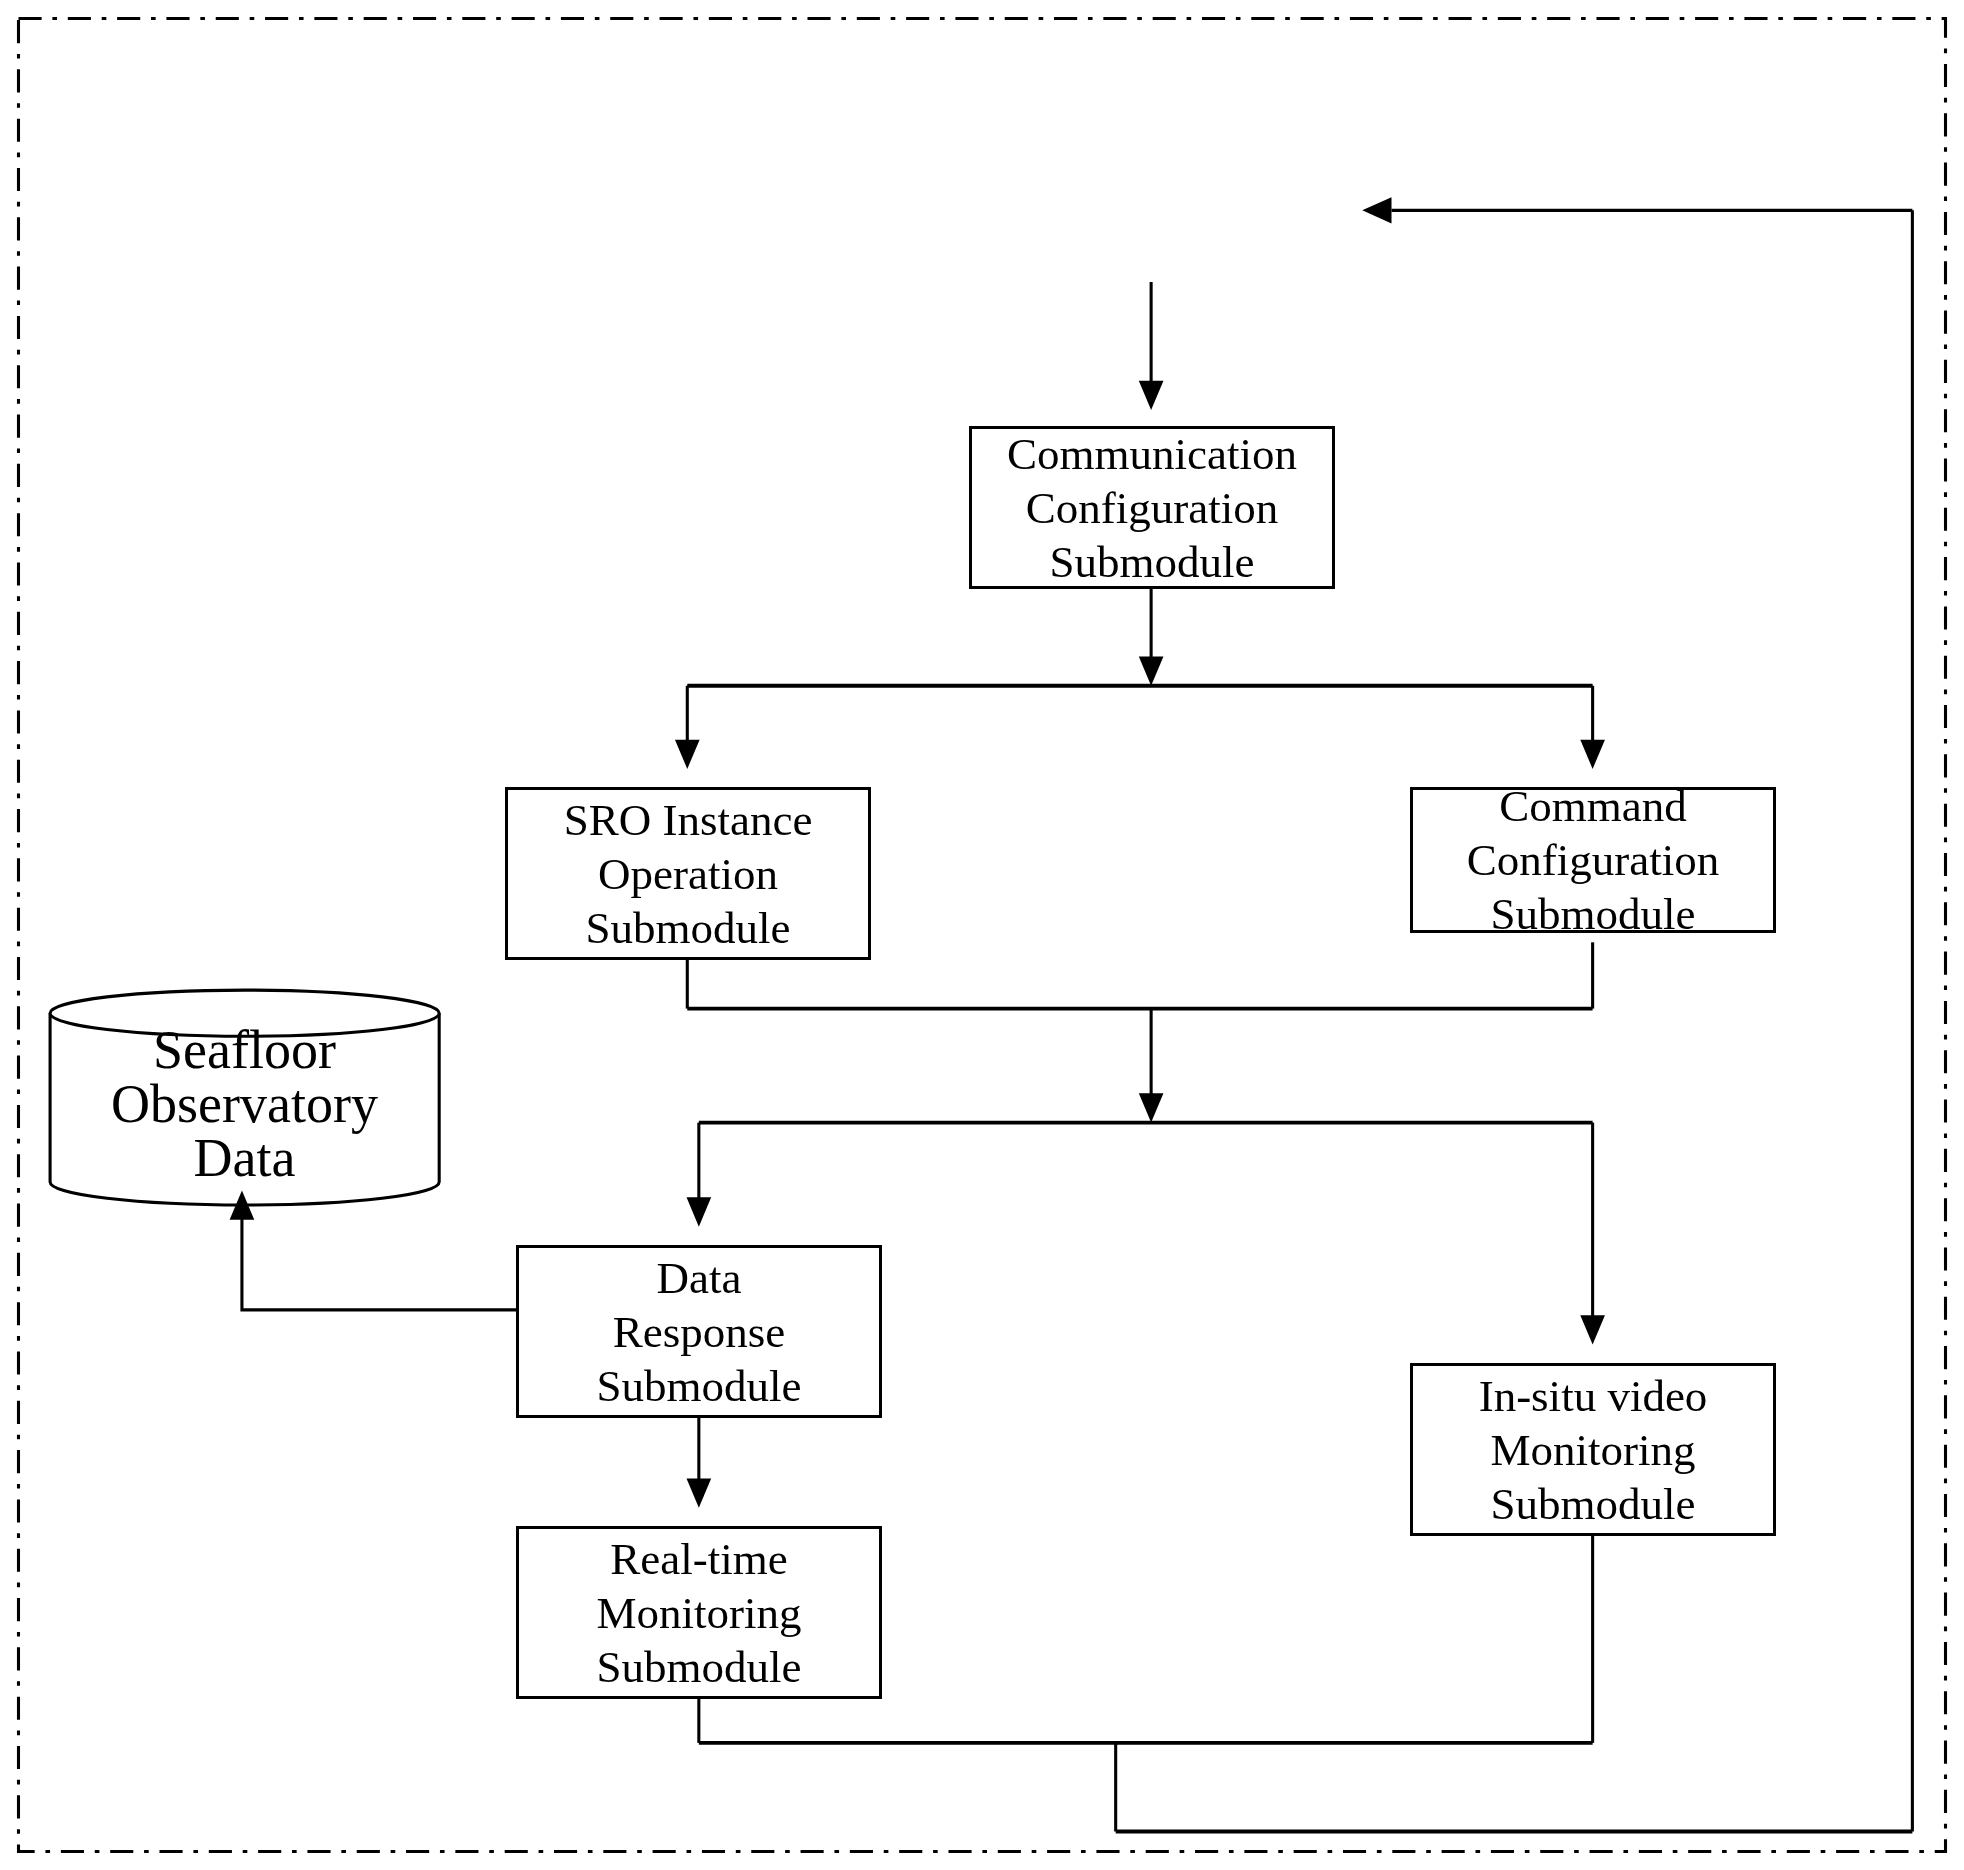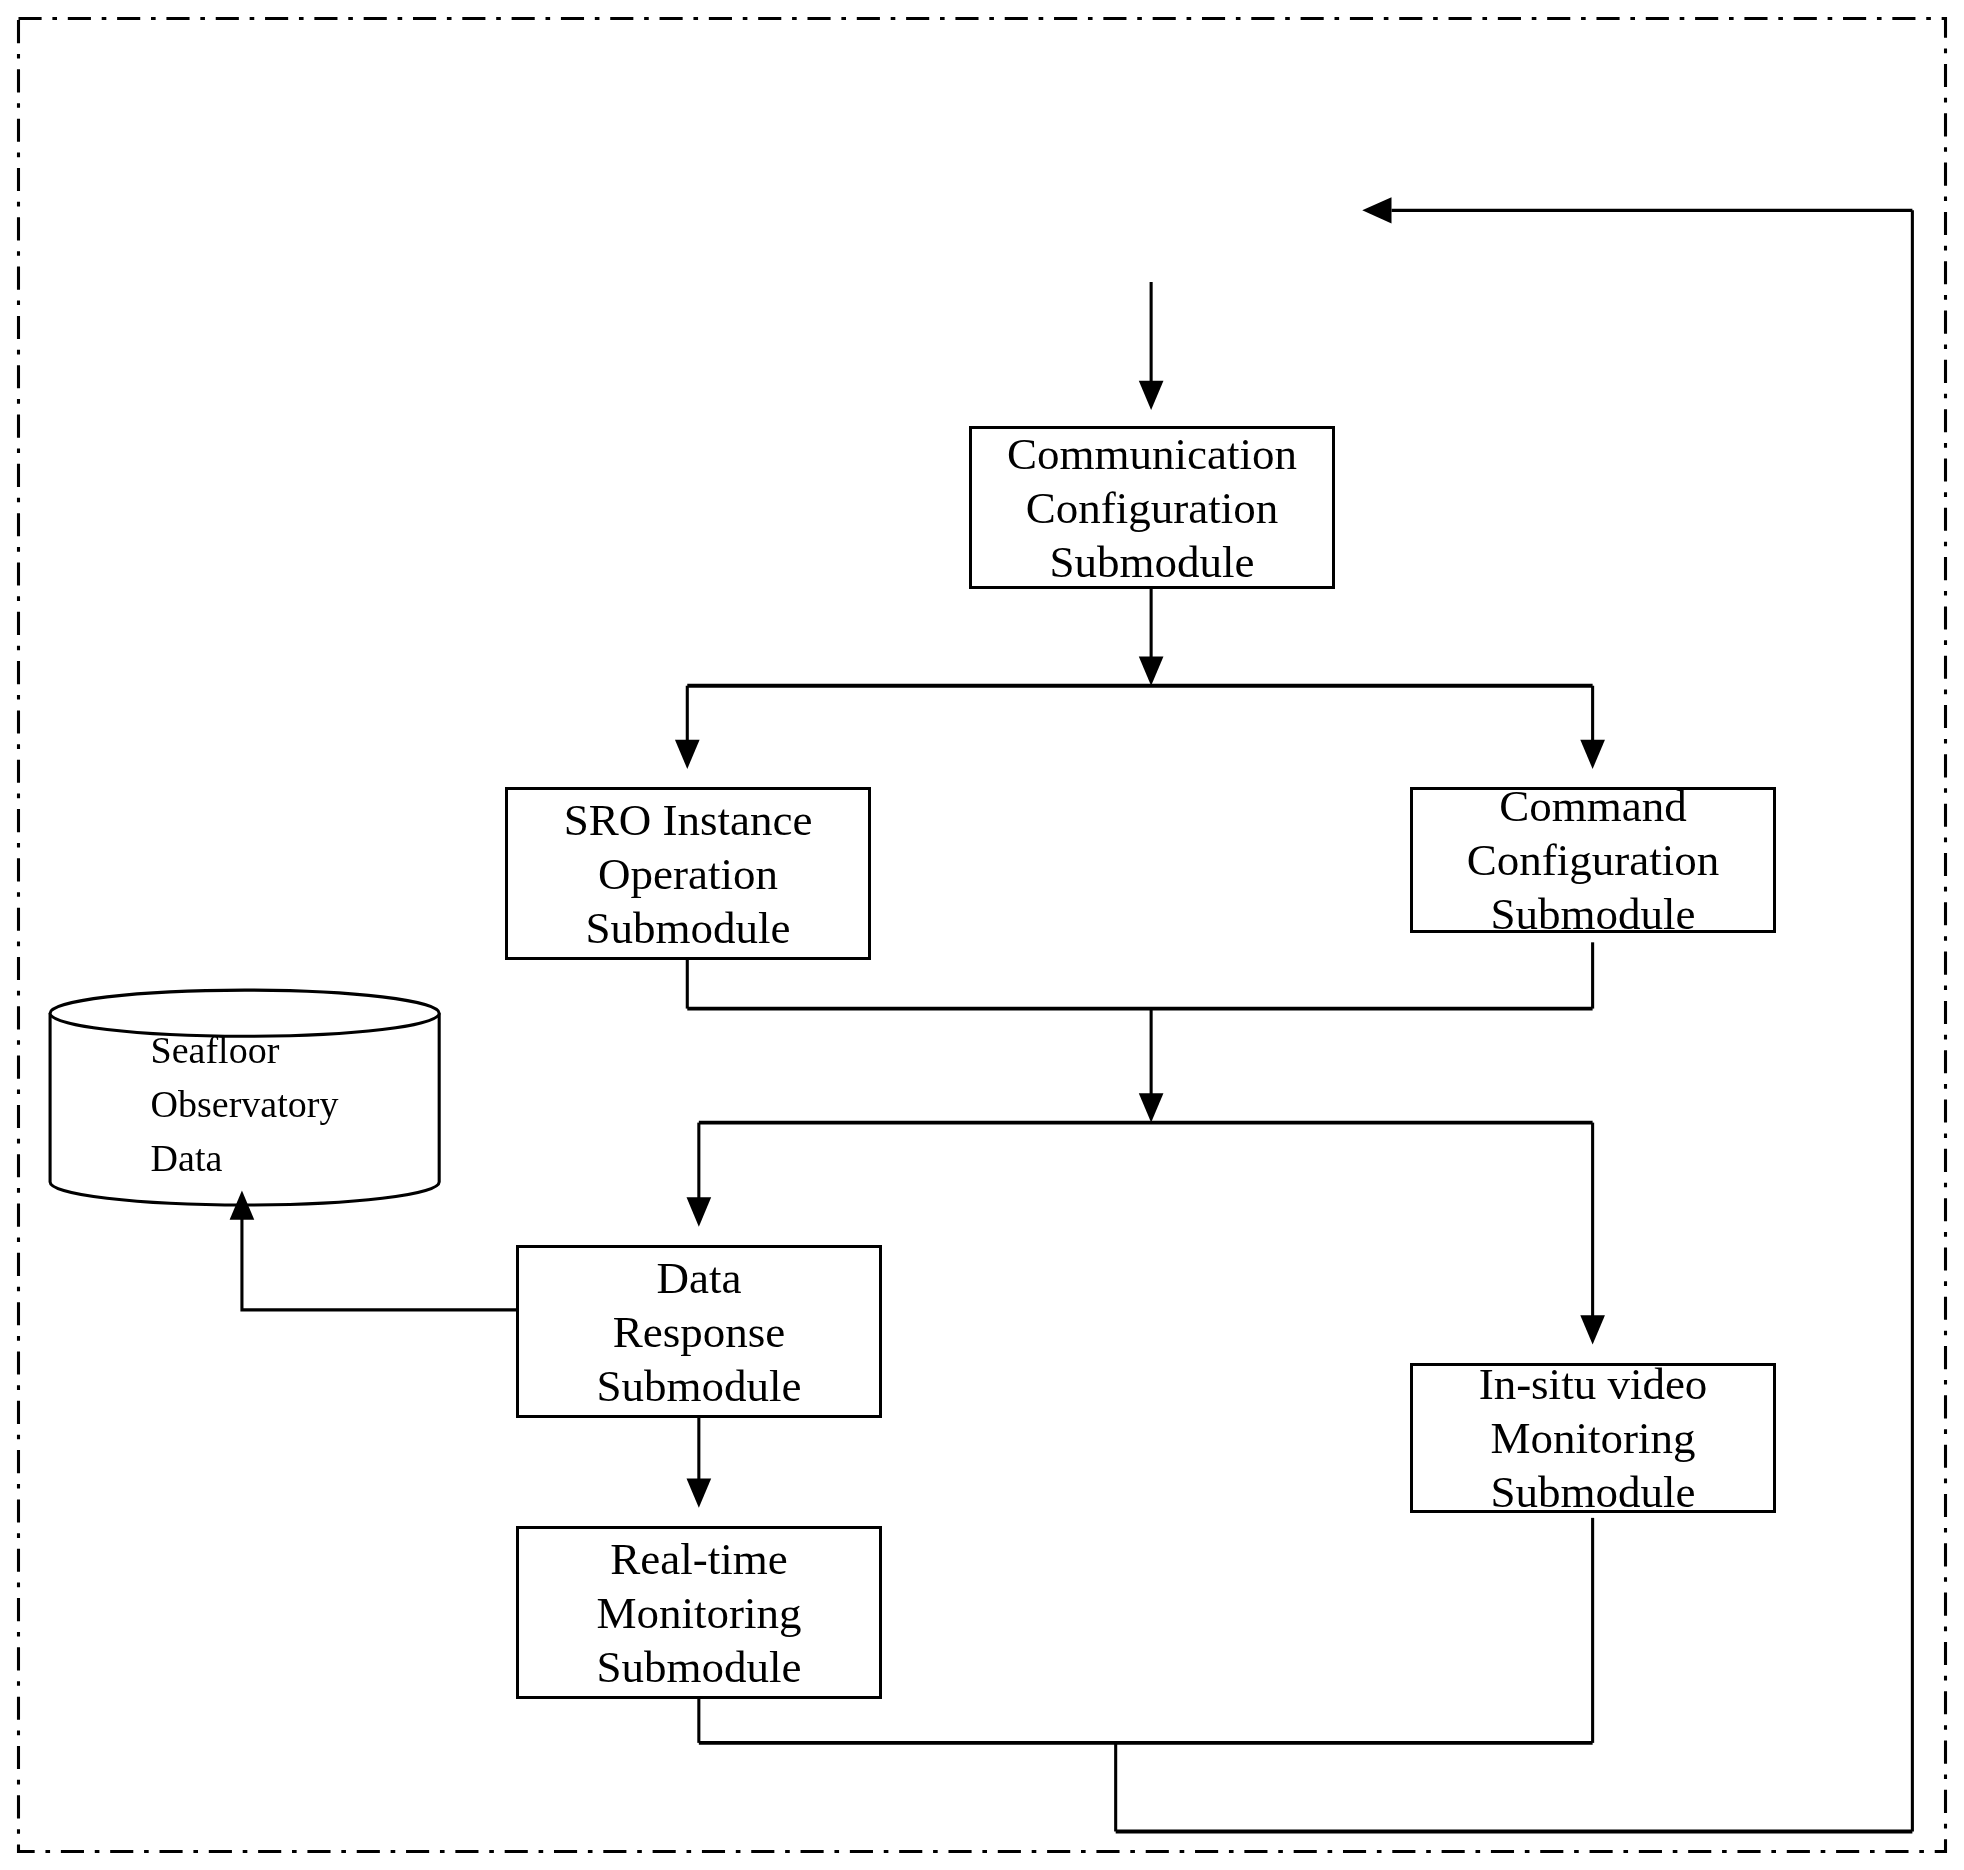--- a/index.html
+++ b/index.html
@@ -24,33 +24,33 @@
     font-size:45px;line-height:54px;margin-top:18px;
   }
   .ellipse-node{
     border:2.3px solid #000000;
     border-radius:50%;
     font-size:46px;line-height:60px;
   }
   .cylinder-text{
     position:absolute;z-index:2;
     display:flex;align-items:center;justify-content:center;
-    text-align:left;box-sizing:border-box;
+    text-align:center;box-sizing:border-box;
     background:transparent;
-    font-size:38px;line-height:54px;
+    font-size:54px;line-height:54px;
   }
   .label{white-space:pre-line;}
 
   
   #node-dynamic-control-demands{left:948px;top:61px;width:413px;height:223px;}
   #node-communication-configuration{left:969px;top:408px;width:366px;height:163px;}
   #node-sro-instance-operation{left:505px;top:769px;width:366px;height:173px;}
   #node-command-configuration{left:1410px;top:769px;width:366px;height:146px;}
   #node-data-response{left:516px;top:1227px;width:366px;height:173px;}
-  #node-in-situ-video-monitoring{left:1410px;top:1345px;width:366px;height:150px;}
+  #node-in-situ-video-monitoring{left:1410px;top:1345px;width:366px;height:173px;}
   #node-real-time-monitoring{left:516px;top:1508px;width:366px;height:173px;}
   #node-seafloor-observatory-data-label{left:50px;top:1021px;width:389px;height:166px;}
 </style>
 </head>
 <body>
 
 <div id="diagram-canvas">
 
   <svg id="connector-layer" width="1964" height="1870" viewBox="0 0 2549 2427">
 

